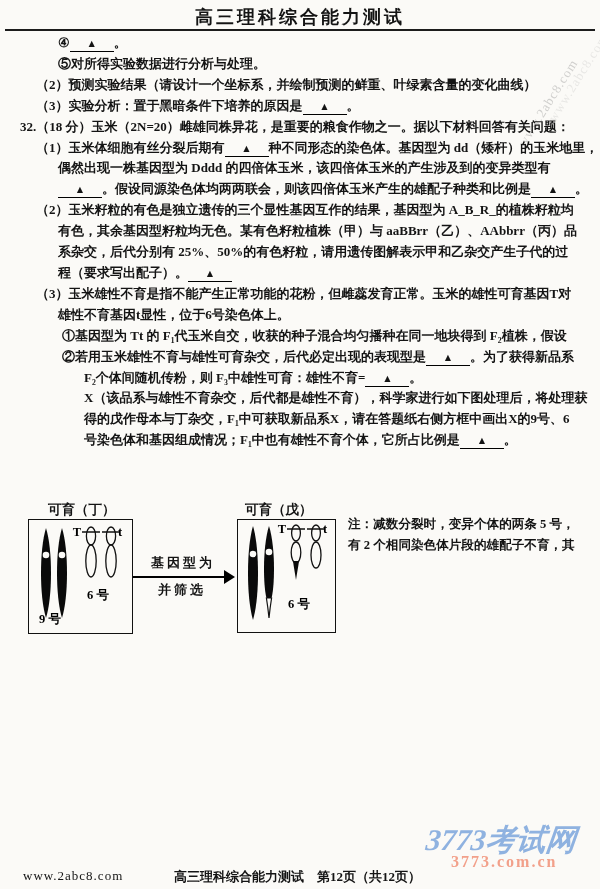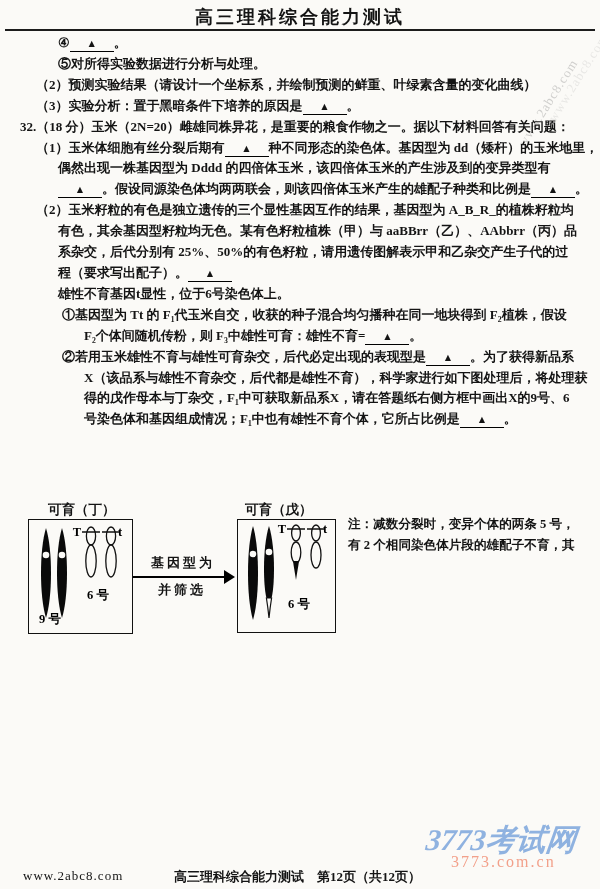--- a/index.html
+++ b/index.html
@@ -41,21 +41,21 @@
   .watermark{position:absolute;color:rgba(130,130,130,0.35);font-size:13px;
              transform:rotate(-58deg);white-space:nowrap;letter-spacing:1px;}
   .wm1{left:498px;top:95px;}
   .wm2{left:528px;top:70px;color:rgba(150,150,150,0.18);}
 
   
   .footer-site{position:absolute;left:23px;top:868px;font-size:13px;letter-spacing:1px;}
   .footer-center{position:absolute;left:174px;top:868px;font-size:13px;font-weight:600;}
   .logo-main{position:absolute;left:426px;top:820px;font-size:30px;font-weight:bold;
              font-style:italic;letter-spacing:0px;transform:skewX(-6deg);}
-  .logo-sub{position:absolute;left:451px;top:853px;font-size:16px;font-weight:normal;letter-spacing:2px;}
+  .logo-sub{position:absolute;left:451px;top:853px;font-size:16px;font-weight:bold;letter-spacing:2px;}
 
   svg text{font-family:"Liberation Serif","DejaVu Serif",serif;font-weight:600;}
 </style>
 </head>
 <body>
 
 <div class="page">
 
   <div class="header-title">高三理科综合能力测试</div>
   <div class="header-rule"></div>
@@ -69,24 +69,25 @@
       <div class="tline ind1">（2）预测实验结果（请设计一个坐标系，并绘制预测的鲜重、叶绿素含量的变化曲线）</div>
       <div class="tline ind1">（3）实验分析：置于黑暗条件下培养的原因是<span class="blank">▲</span>。</div>
       <div class="tline ind0">32.（18 分）玉米（2N=20）雌雄同株异花，是重要的粮食作物之一。据以下材料回答有关问题：</div>
       <div class="tline ind1">（1）玉米体细胞有丝分裂后期有<span class="blank">▲</span>种不同形态的染色体。基因型为 dd（矮杆）的玉米地里，</div>
       <div class="tline ind2">偶然出现一株基因型为 Dddd 的四倍体玉米，该四倍体玉米的产生涉及到的变异类型有</div>
       <div class="tline ind2"><span class="blank">▲</span>。假设同源染色体均两两联会，则该四倍体玉米产生的雄配子种类和比例是<span class="blank">▲</span>。</div>
       <div class="tline ind1">（2）玉米籽粒的有色是独立遗传的三个显性基因互作的结果，基因型为 A_B_R_的植株籽粒均</div>
       <div class="tline ind2">有色，其余基因型籽粒均无色。某有色籽粒植株（甲）与 aaBBrr（乙）、AAbbrr（丙）品</div>
       <div class="tline ind2">系杂交，后代分别有 25%、50%的有色籽粒，请用遗传图解表示甲和乙杂交产生子代的过</div>
       <div class="tline ind2">程（要求写出配子）。<span class="blank">▲</span></div>
+      <div class="tline ind1">（3）玉米雄性不育是指不能产生正常功能的花粉，但雌蕊发育正常。玉米的雄性可育基因T对</div>
       <div class="tline ind2">雄性不育基因t显性，位于6号染色体上。</div>
       <div class="tline ind3">①基因型为 Tt 的 F₁代玉米自交，收获的种子混合均匀播种在同一地块得到 F₂植株，假设</div>
+      <div class="tline ind3">②若用玉米雄性不育与雄性可育杂交，后代必定出现的表现型是<span class="blank">▲</span>。为了获得新品系</div>
       <div class="tline ind4">F₂个体间随机传粉，则 F₃中雄性可育：雄性不育=<span class="blank">▲</span>。</div>
-      <div class="tline ind3">②若用玉米雄性不育与雄性可育杂交，后代必定出现的表现型是<span class="blank">▲</span>。为了获得新品系</div>
       <div class="tline ind4">X（该品系与雄性不育杂交，后代都是雄性不育），科学家进行如下图处理后，将处理获</div>
       <div class="tline ind4">得的戊作母本与丁杂交，F₁中可获取新品系X，请在答题纸右侧方框中画出X的9号、6</div>
       <div class="tline ind4">号染色体和基因组成情况；F₁中也有雄性不育个体，它所占比例是<span class="blank">▲</span>。</div>
     </div>
 
   <div class="box-title" style="left:48px;top:501px;">可育（丁）</div>
   <div class="box-title" style="left:245px;top:501px;">可育（戊）</div>
 
   <div class="karyo-box" style="left:28px;top:519px;width:103px;height:113px;">
     <svg width="103" height="113" viewBox="0 0 103 113">

